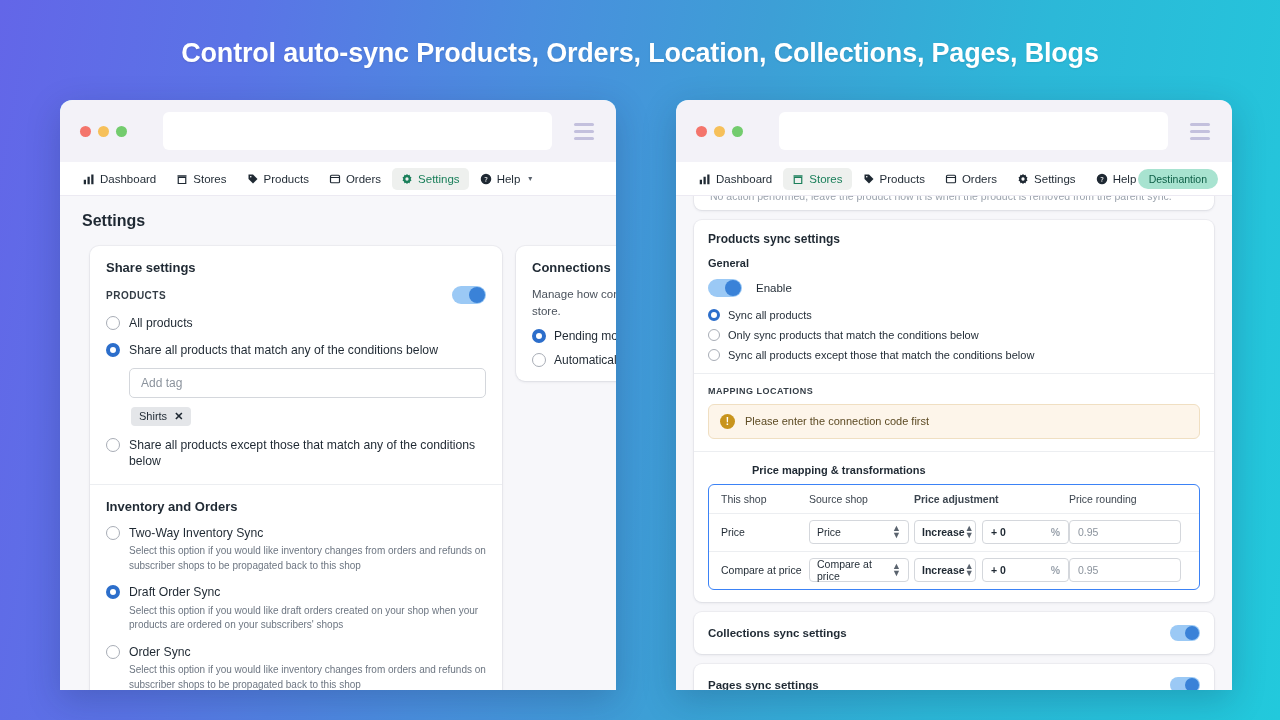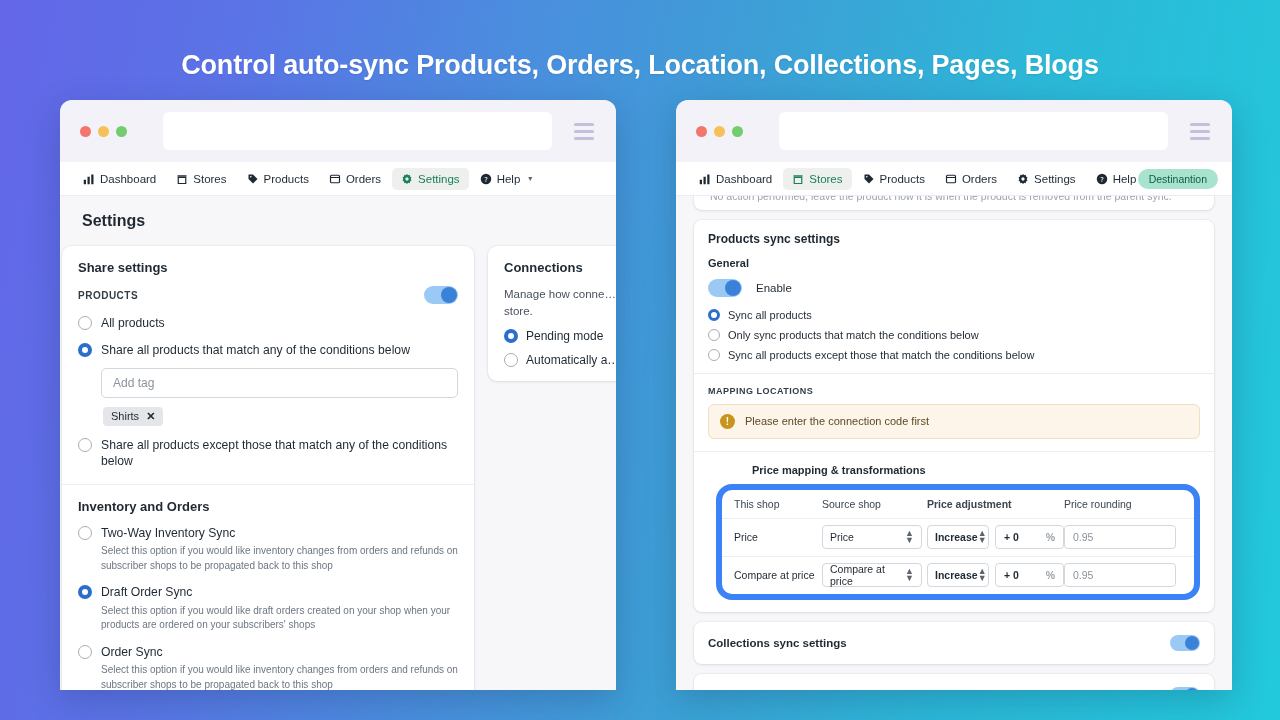--- a/index.html
+++ b/index.html
@@ -11,21 +11,21 @@
   body {
     background: linear-gradient(100deg,
       #6366e8 0%, #5a74e6 18%, #4a8ede 38%,
       #3d9fd6 55%, #2cb8d8 75%, #22c9dc 100%);
     position: relative;
   }
 
   
   .headline {
     position: absolute;
-    top: 50px; left: 0; width: 1280px;
+    top: 38px; left: 0; width: 1280px;
     text-align: center;
     color: #ffffff;
     font-size: 27px;
     font-weight: bold;
     letter-spacing: -0.2px;
     text-shadow: 0 1px 2px rgba(0,0,0,.10);
   }
 
   
   .window {
@@ -98,21 +98,21 @@
   
   .body-left {
     background: #f7f7fa;
     height: calc(100% - 96px);
     padding: 16px 0 0 0;
     position: relative;
     overflow: hidden;
   }
   .page-title { font-size: 16px; font-weight: bold; color: #1f2933; padding: 0 0 16px 22px; }
 
-  .cards-row { display: flex; gap: 0; padding-left: 2px; align-items: flex-start; }
+  .cards-row { display: flex; gap: 0; padding-left: 30px; align-items: flex-start; }
 
   .card {
     background: #ffffff;
     border-radius: 9px;
     box-shadow: 0 1px 3px rgba(30,40,70,.10), 0 0 0 1px rgba(30,40,70,.035);
   }
   .card-main { width: 412px; flex: 0 0 412px; }
   .card-conn { width: 180px; flex: 0 0 180px; margin-left: 14px; }
 
   .card-sec { padding: 14px 16px; }
@@ -218,21 +218,21 @@
   }
   .warn-ic {
     width: 15px; height: 15px; border-radius: 50%;
     background: #c8941d; color: #fff;
     font-size: 10px; font-weight: bold;
     display: flex; align-items: center; justify-content: center;
     flex: 0 0 auto;
   }
   .warn-t { font-size: 11px; color: #5c4a23; }
 
-  .ptable { border: 6px solid #3b82f6; border-radius: 16px; margin-top: 8px; overflow: hidden; margin-left: 8px; }
+  .ptable { border: 1px solid #3b82f6; border-radius: 6px; margin-top: 8px; overflow: hidden; }
   .ptr { display: flex; align-items: center; padding: 0 12px; height: 32px; }
   .ptr.head { height: 28px; }
   .ptr + .ptr { border-top: 1px solid #eceef1; }
   .ptr.body { height: 38px; }
   .c1 { flex: 0 0 88px; }
   .c2 { flex: 0 0 105px; }
   .c3 { flex: 1; display: flex; gap: 6px; align-items: center; font-weight: bold; }
   .c4 { flex: 0 0 118px; }
   .th { font-size: 10.5px; color: #3c454f; }
   .td { font-size: 10.5px; color: #1f2933; }

